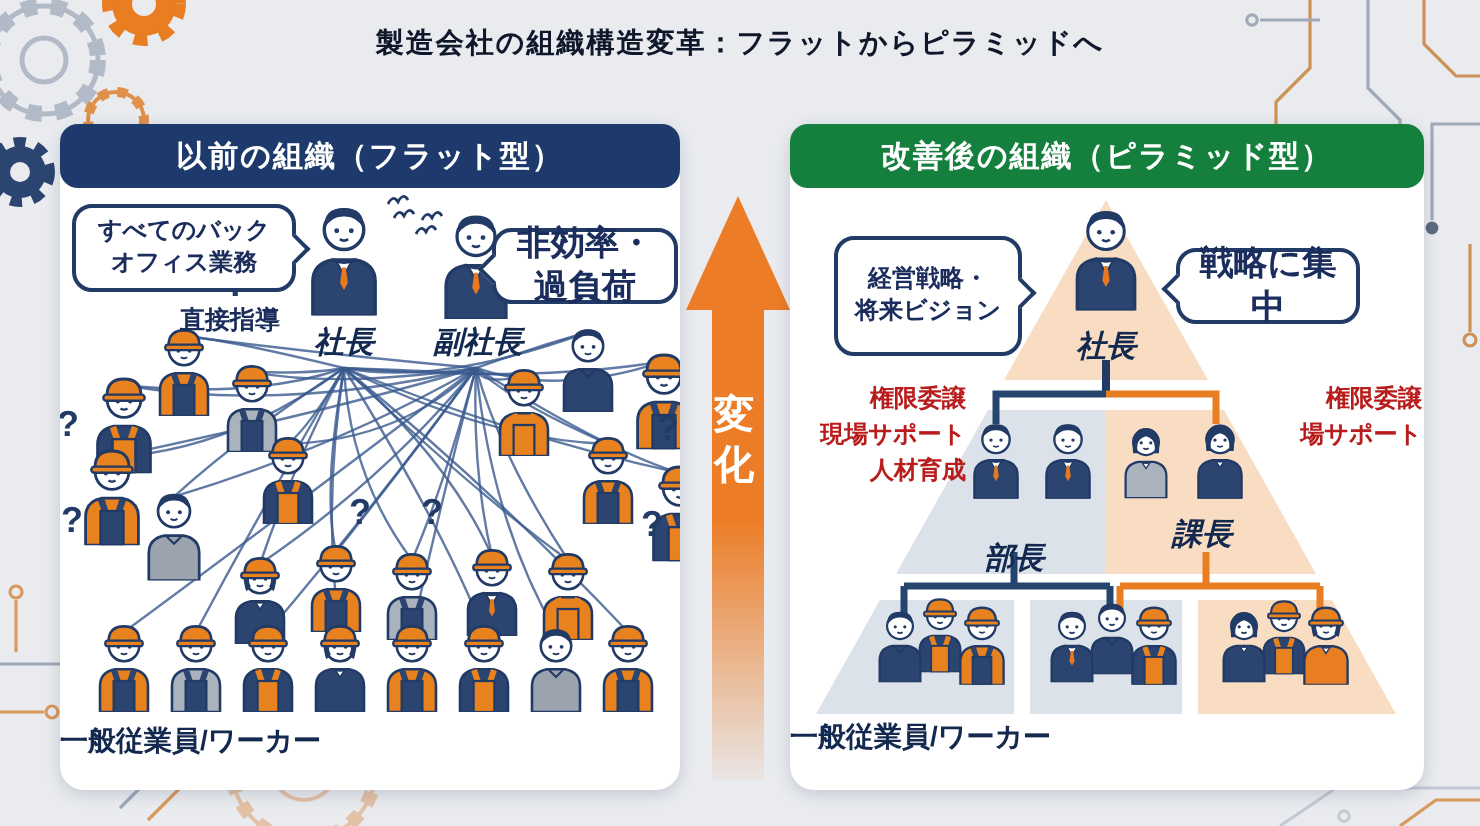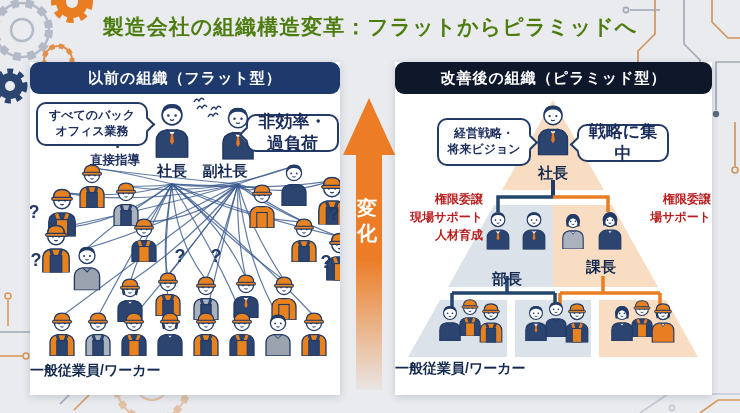--- a/index.html
+++ b/index.html
@@ -5,55 +5,55 @@
   html,body{margin:0;padding:0;}
   body{
     width:740px;height:413px;overflow:hidden;
     background:#e9ebef;
     font-family:"Liberation Sans","DejaVu Sans",sans-serif;
   }
   .stage{position:relative;width:740px;height:413px;}
   .bg-decor{position:absolute;inset:0;width:740px;height:413px;z-index:0;}
   .title{
     position:absolute;top:13px;left:0;width:100%;margin:0;text-align:center;
-    font-size:21px;font-weight:bold;color:#4d7c0f;letter-spacing:1px;z-index:2;
+    font-size:14px;font-weight:bold;color:#0f172a;letter-spacing:1px;z-index:2;
   }
   .panel{
-    position:absolute;top:62px;background:#ffffff;border-radius:0;
+    position:absolute;top:62px;background:#ffffff;border-radius:12px;
     box-shadow:0 2px 8px rgba(30,45,80,.18);z-index:1;
   }
   .panel.left{left:30px;width:310px;height:333px;}
   .panel.right{left:395px;width:317px;height:333px;}
   .panel-header{
     position:absolute;top:0;left:0;right:0;height:32px;border-radius:9px;
     color:#fff;font-weight:bold;font-size:15px;letter-spacing:1px;
     display:flex;align-items:center;justify-content:center;z-index:3;
   }
   .panel-header.navy{background:#1e3a6c;}
-  .panel-header.orange{background:#0f172a;}
+  .panel-header.orange{background:#15803d;}
   .panel-art{position:absolute;left:0;top:0;width:100%;height:100%;z-index:1;}
   .bubble{
     position:absolute;background:#fff;border:2.5px solid #223a66;border-radius:10px;
     color:#1b2d5c;font-weight:bold;font-size:12px;line-height:1.3;
     display:flex;align-items:center;justify-content:center;text-align:center;
     white-space:pre-line;padding:17px 5px;box-sizing:border-box;z-index:4;
   }
   .bubble.small{font-size:17px;}
   .bubble.tail-r::after{
     content:"";position:absolute;right:-7px;top:38%;width:9px;height:9px;background:#fff;
     border-top:2.5px solid #223a66;border-right:2.5px solid #223a66;transform:rotate(45deg);
   }
   .bubble.tail-l::after{
     content:"";position:absolute;left:-7px;top:38%;width:9px;height:9px;background:#fff;
     border-bottom:2.5px solid #223a66;border-left:2.5px solid #223a66;transform:rotate(45deg);
   }
   .caption{position:absolute;font-weight:bold;font-size:12.5px;color:#1b2d5c;z-index:4;}
   .role{
     position:absolute;transform:translateX(-50%);font-weight:bold;font-size:15px;
-    color:#142950;z-index:4;white-space:nowrap;
+    color:#142950;z-index:4;white-space:nowrap;font-style:italic;
   }
   .side-label{
     position:absolute;font-weight:bold;font-size:12px;line-height:1.5;color:#b91c1c;
     text-align:right;white-space:pre-line;z-index:4;
   }
   .bottom-label{
     position:absolute;left:0;width:100%;text-align:left;font-weight:bold;
     font-size:14px;color:#142950;z-index:4;
   }
   .arrow-svg{position:absolute;left:341px;top:94px;width:56px;height:300px;z-index:1;}
@@ -273,21 +273,21 @@
         <path d="M167 47 q2.5 -5 5 -1 q2.5 -5 5 -1"></path>
         <path d="M181 48 q2.5 -5 5 -1 q2.5 -5 5 -1"></path>
         <path d="M178 55 q2.5 -5 5 -1 q2.5 -5 5 -1"></path>
       </g>
     </svg>
     <div class="bubble tail-r" style="left:6px;top:40px;width:112px;height:44px;">すべてのバック
 オフィス業務</div>
     <div class="caption" style="left:20px;top:90px;margin-left:40px;">直接指導</div>
     <div class="bubble small tail-l" style="left:216px;top:52px;width:93px;height:27px;">非効率・過負荷</div>
     <div class="role" style="left:142px;top:100px;">社長</div>
-    <div class="role" style="left:195px;top:100px;">副社長</div>
+    <div class="role" style="left:209px;top:100px;">副社長</div>
     <div class="bottom-label" style="top:300px;">一般従業員/ワーカー</div>
   </section>
 
   <svg class="arrow-svg" viewBox="0 0 56 300">
     <defs>
       <linearGradient id="agrad" x1="0" y1="0" x2="0" y2="1">
         <stop offset="0" stop-color="#ec7c25"></stop>
         <stop offset="0.55" stop-color="#ec7c25"></stop>
         <stop offset="1" stop-color="#ec7c25" stop-opacity="0.05"></stop>
       </linearGradient>
@@ -324,23 +324,23 @@
           <use href="#p-casual" x="38" y="240" width="34" height="39.099999999999994" style="--shirt:#2b4470"></use>
           <use href="#p-worker" x="78" y="239" width="36" height="41.4" style="--shirt:#e8821f;--bib:#2b4470"></use>
           <use href="#p-casual" x="144" y="236" width="34" height="39.099999999999994" style="--shirt:#2b4470"></use>
           <use href="#p-exec" x="124" y="240" width="34" height="39.099999999999994"></use>
           <use href="#p-worker" x="164" y="239" width="36" height="41.4" style="--shirt:#2b4470;--bib:#e8821f"></use>
           <use href="#p-worker" x="230" y="236" width="34" height="39.099999999999994" style="--shirt:#2b4470;--bib:#e8821f"></use>
           <use href="#p-woman" x="210" y="240" width="34" height="39.099999999999994" style="--suit:#2b4470"></use>
           <use href="#p-woman-helmet" x="250" y="239" width="36" height="41.4" style="--suit:#e87d22"></use>
         </g>
     </svg>
-    <div class="bubble tail-r" style="left:42px;top:56px;width:94px;height:48px;">経営戦略・
+    <div class="bubble tail-r" style="left:22px;top:56px;width:94px;height:60px;">経営戦略・
 将来ビジョン</div>
-    <div class="bubble small tail-l" style="left:182px;top:62px;width:92px;height:20px;">戦略に集中</div>
+    <div class="bubble small tail-l" style="left:193px;top:62px;width:92px;height:20px;">戦略に集中</div>
     <div class="side-label" style="left:0px;top:128px;width:88px;">権限委譲
 現場サポート
 人材育成</div>
     <div class="side-label" style="left:238px;top:128px;width:78px;">権限委譲
 場サポート</div>
     <div class="role" style="left:158px;top:102px;">社長</div>
     <div class="role" style="left:112px;top:208px;">部長</div>
     <div class="role" style="left:206px;top:196px;">課長</div>
     <div class="bottom-label" style="top:298px;">一般従業員/ワーカー</div>
   </section>

